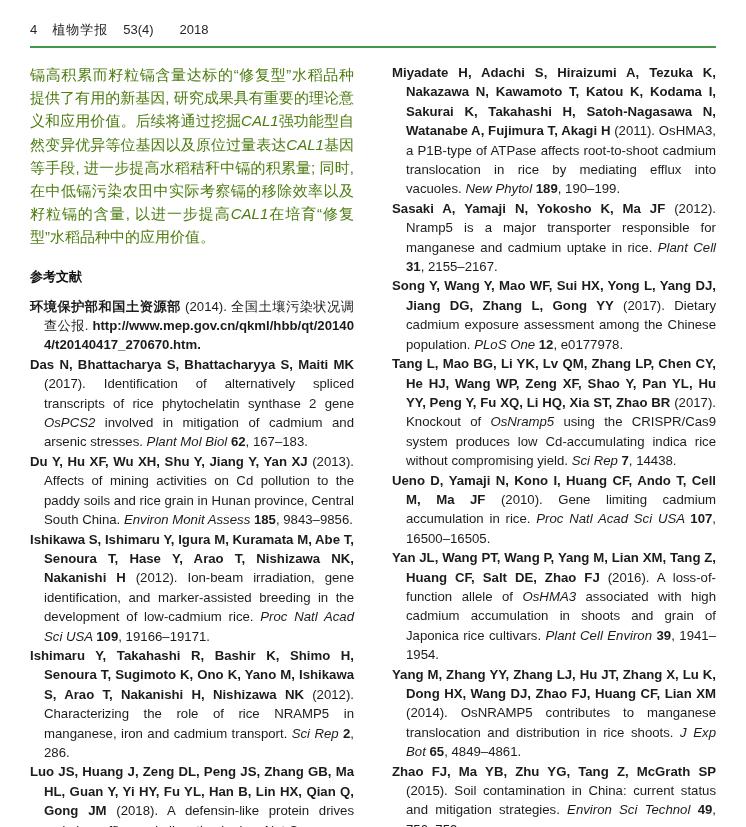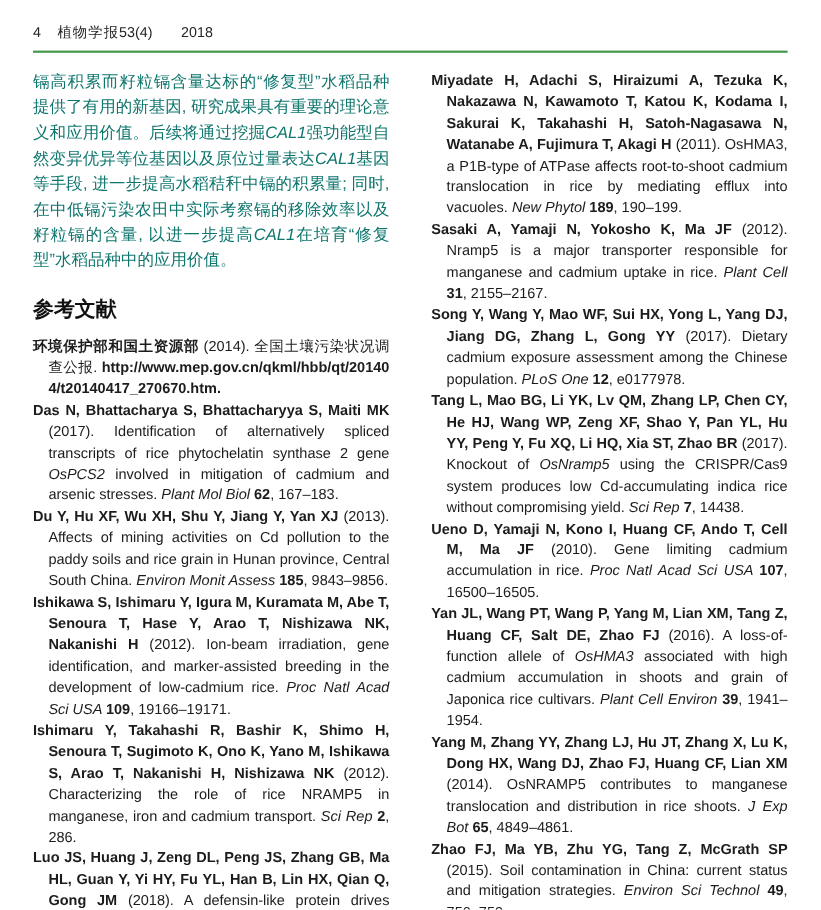--- a/index.html
+++ b/index.html
@@ -3,32 +3,32 @@
 <meta charset="utf-8">
 <style>
   * { margin:0; padding:0; box-sizing:border-box; }
   html,body { width:746px; height:827px; background:#ffffff; }
   body { font-family:"Liberation Sans","DejaVu Sans",sans-serif; color:#1d1d1d;
          -webkit-font-smoothing:antialiased; }
   .page { width:746px; height:827px; padding:21px 30px 0 30px; overflow:hidden; background:#fff; }
 
   .hdr { font-size:13px; color:#262626; display:flex; align-items:baseline; }
   .hdr .pgnum { margin-right:15px; }
-  .hdr .jt    { letter-spacing:1px; }
+  .hdr .jt    { margin-right:15px; letter-spacing:1px; }
   .hdr .iss   { margin-right:26px; }
 
   .rule { height:2px; margin-top:7px; }
 
   .cols { display:flex; gap:38px; margin-top:15px; }
   .col  { flex:1 1 0; min-width:0; }
 
-  .para { font-size:15px; line-height:23.2px; text-align:justify; color:#0f766e;
+  .para { font-size:15px; line-height:23.2px; text-align:justify; color:#4d7c0f;
           text-justify:inter-ideograph; }
 
-  .refhead { font-size:19px; font-weight:bold; color:#111; margin:19px 0 11px 0; }
+  .refhead { font-size:13px; font-weight:bold; color:#111; margin:19px 0 11px 0; }
 
   .refs { font-size:13.2px; line-height:19.4px; text-align:justify; color:#1c1c1c; }
   .ref  { padding-left:14px; text-indent:-14px; }
 
   .b { font-weight:bold; }
   .i { font-style:italic; }
   .u { word-break:break-all;font-weight:bold; }
 </style>
 </head>
 <body>

